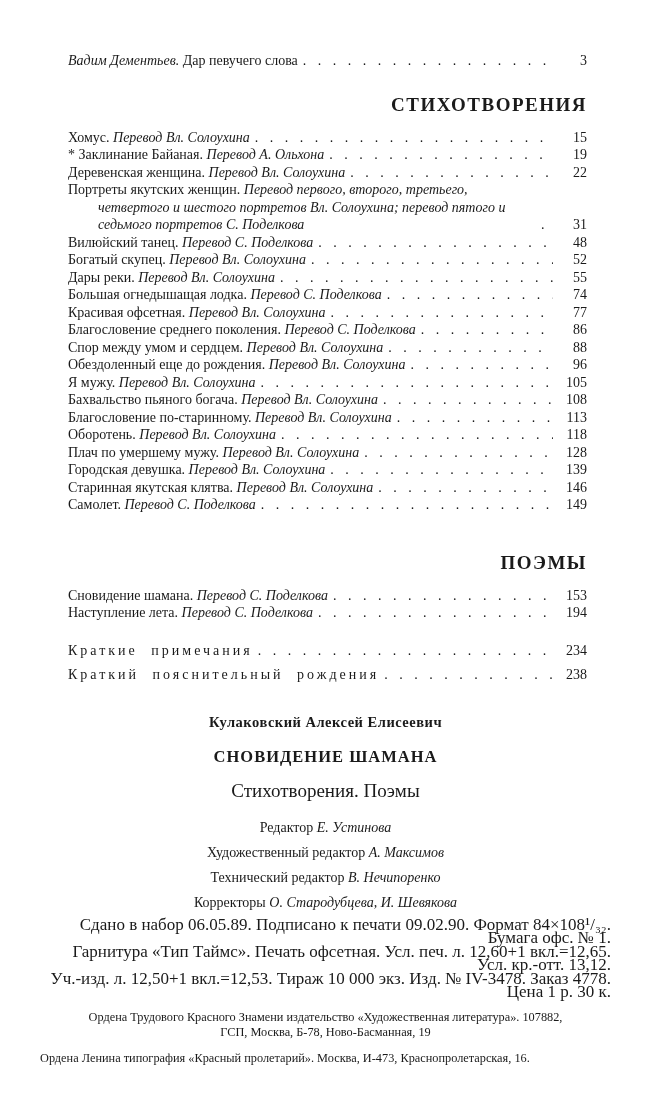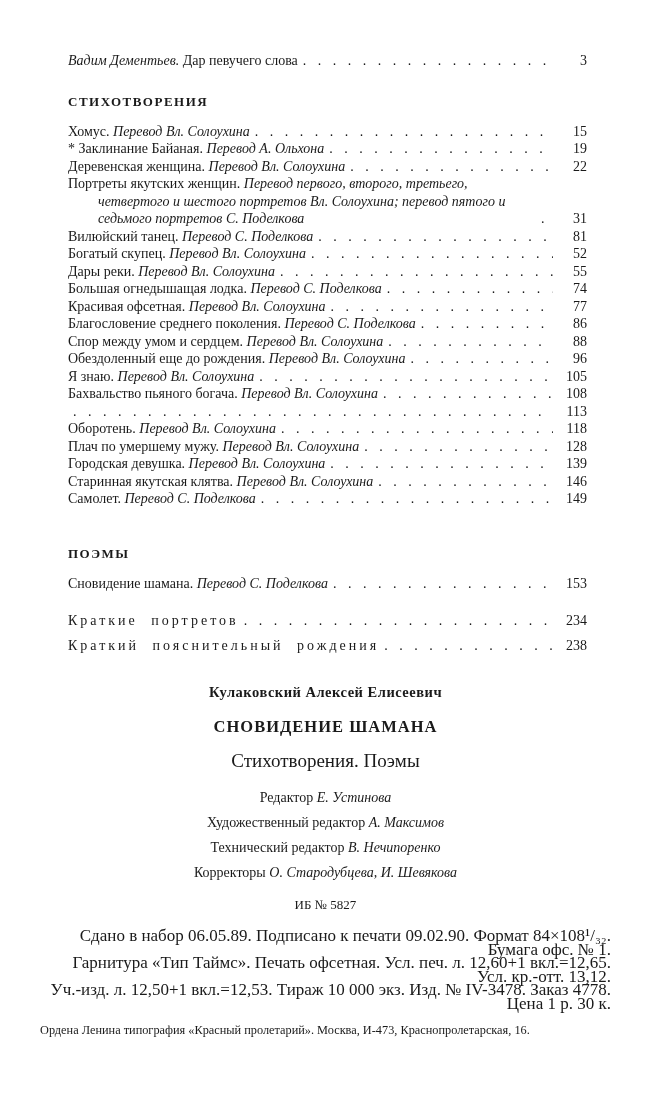--- a/index.html
+++ b/index.html
@@ -8,21 +8,21 @@
     width: 651px; min-height: 1104px; margin: 0 auto; background: #ffffff;
     box-sizing: border-box; padding: 52px 40px 36px;
   }
   
   .toc { padding: 0 24px 0 28px; }
   .main-heading {
     text-align: center; font-size: 16px; font-weight: bold;
     letter-spacing: 2.5px; margin: 0 0 28px;
   }
   .section-heading {
-    text-align: left; font-size: 13px; font-weight: bold;
+    text-align: right; font-size: 19px; font-weight: bold;
     letter-spacing: 1.5px; margin: 24px 0 13px;
   }
   .toc-section + .toc-section .section-heading { margin-top: 38px; }
   .entry {
     display: flex; align-items: baseline; align-items: last baseline;
     font-size: 14px; line-height: 17.5px;
   }
   .entry-body { padding-left: 30px; text-indent: -30px; }
   .it { font-style: italic; }
   .leader { flex: 1 1 0; min-width: 12px; overflow: hidden; white-space: nowrap; margin: 0 4px 0 5px; }
@@ -101,21 +101,21 @@
     <span class="leader"></span>
     <span class="pg">31</span>
   </div>
 
   <div class="entry">
     <span class="entry-body">
       <span>Вилюйский танец.</span>
       <span class="it">Перевод С. Поделкова</span>
     </span>
     <span class="leader"></span>
-    <span class="pg">81</span>
+    <span class="pg">48</span>
   </div>
 
   <div class="entry">
     <span class="entry-body">
       <span>Богатый скупец.</span>
       <span class="it">Перевод Вл. Солоухина</span>
     </span>
     <span class="leader"></span>
     <span class="pg">52</span>
   </div>
@@ -170,37 +170,41 @@
     <span class="entry-body">
       <span>Обездоленный еще до рождения.</span>
       <span class="it">Перевод Вл. Солоухина</span>
     </span>
     <span class="leader"></span>
     <span class="pg">96</span>
   </div>
 
   <div class="entry">
     <span class="entry-body">
-      <span>Я знаю.</span>
+      <span>Я мужу.</span>
       <span class="it">Перевод Вл. Солоухина</span>
     </span>
     <span class="leader"></span>
     <span class="pg">105</span>
   </div>
 
   <div class="entry">
     <span class="entry-body">
       <span>Бахвальство пьяного богача.</span>
       <span class="it">Перевод Вл. Солоухина</span>
     </span>
     <span class="leader"></span>
     <span class="pg">108</span>
   </div>
 
   <div class="entry">
+    <span class="entry-body">
+      <span>Благословение по-старинному.</span>
+      <span class="it">Перевод Вл. Солоухина</span>
+    </span>
     <span class="leader"></span>
     <span class="pg">113</span>
   </div>
 
   <div class="entry">
     <span class="entry-body">
       <span>Оборотень.</span>
       <span class="it">Перевод Вл. Солоухина</span>
     </span>
     <span class="leader"></span>
@@ -250,27 +254,35 @@
     <div class="entries">
   <div class="entry">
     <span class="entry-body">
       <span>Сновидение шамана.</span>
       <span class="it">Перевод С. Поделкова</span>
     </span>
     <span class="leader"></span>
     <span class="pg">153</span>
   </div>
 
+  <div class="entry">
+    <span class="entry-body">
+      <span>Наступление лета.</span>
+      <span class="it">Перевод С. Поделкова</span>
+    </span>
+    <span class="leader"></span>
+    <span class="pg">194</span>
+  </div>
 </div>
   </section>
 </div>
 
     <div id="notes-entries" class="notes">
   <div class="entry note-entry">
-    <span class="entry-body spaced">Краткие портретов</span>
+    <span class="entry-body spaced">Краткие примечания</span>
     <span class="leader"></span>
     <span class="pg">234</span>
   </div>
 
   <div class="entry note-entry">
     <span class="entry-body spaced">Краткий пояснительный рождения</span>
     <span class="leader"></span>
     <span class="pg">238</span>
   </div>
 </div>
@@ -294,25 +306,28 @@
       <p>
         <span>Технический редактор</span>
         <span class="it">В. Нечипоренко</span>
       </p>
       <p>
         <span>Корректоры</span>
         <span class="it">О. Стародубцева, И. Шевякова</span>
       </p>
     </div>
 
-    <p class="c-ib">ИБ № 5827</p>
 
     <div class="imprint">
       <div>Сдано в набор 06.05.89. Подписано к печати 09.02.90. Формат 84×108¹/₃₂. Бумага офс. № 1.</div>
       <div>Гарнитура «Тип Таймс». Печать офсетная. Усл. печ. л. 12,60+1 вкл.=12,65. Усл. кр.-отт. 13,12.</div>
       <div>Уч.-изд. л. 12,50+1 вкл.=12,53. Тираж 10 000 экз. Изд. № IV-3478. Заказ 4778. Цена 1 р. 30 к.</div>
     </div>
 
+    <div class="publisher">
+      <div>Ордена Трудового Красного Знамени издательство «Художественная литература». 107882,</div>
+      <div>ГСП, Москва, Б-78, Ново-Басманная, 19</div>
+    </div>
 
     <p class="printer">Ордена Ленина типография «Красный пролетарий». Москва, И-473, Краснопролетарская, 16.</p>
   </div>
 
 </div>
 
 </body></html>

